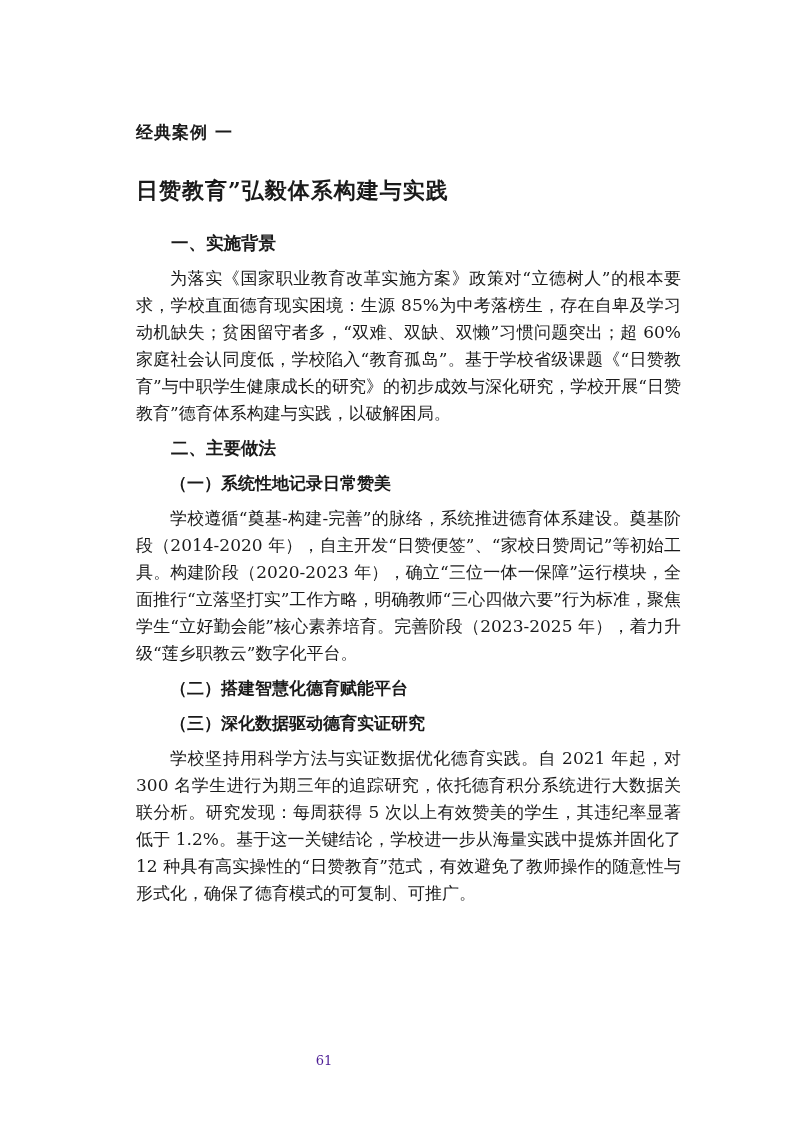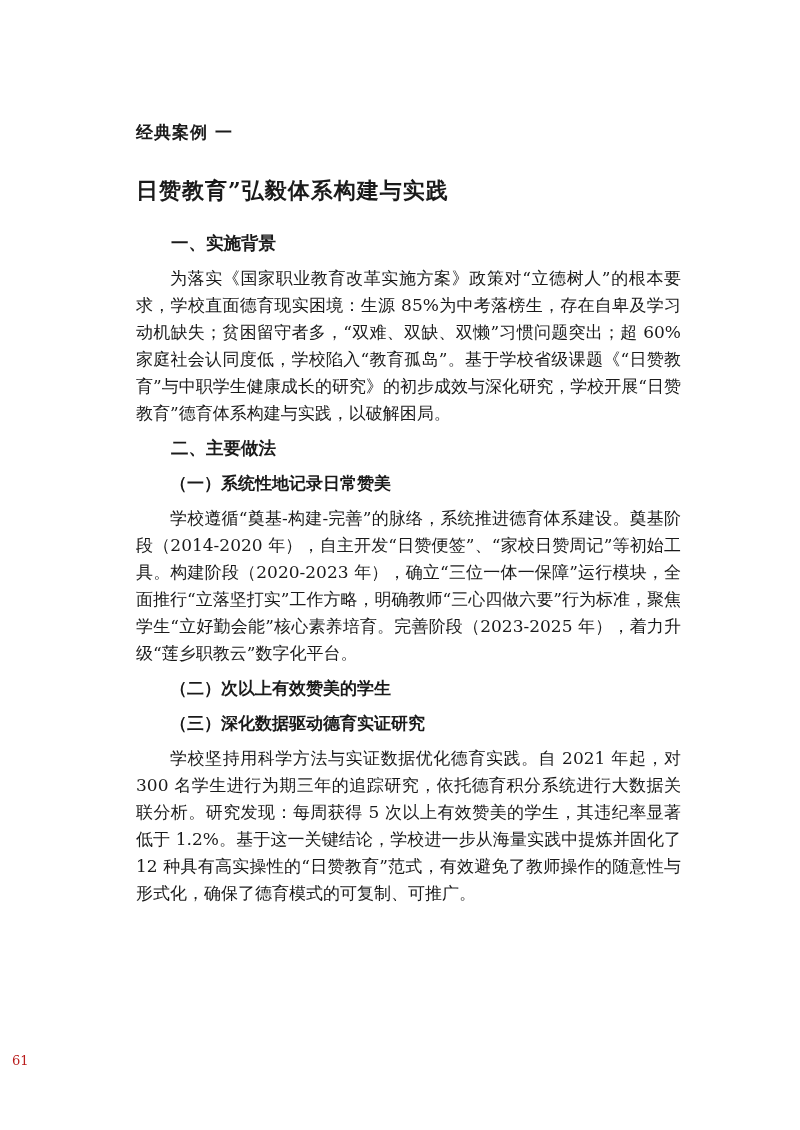--- a/index.html
+++ b/index.html
@@ -57,22 +57,23 @@
     line-height: 27px;
     text-indent: 2em;
     text-align: justify;
     text-justify: inter-ideograph;
   }
   .page-number {
     position: absolute;
     top: 1041px;
     left: 0;
     width: 632px;
+    text-align: center;
     font-size: 13px;
-    color: #b91c1c;
+    color: #4c1d95;
     line-height: 16px;
   }
 </style>
 </head>
 <body>
 
 <div class="page">
   <div class="content">
 
     <div class="case-label">经典案例 一</div>
@@ -82,21 +83,21 @@
     <h2 class="sec-heading first">一、实施背景</h2>
 
     <p class="body-p">为落实《国家职业教育改革实施方案》政策对“立德树人”的根本要求，学校直面德育现实困境：生源 85%为中考落榜生，存在自卑及学习动机缺失；贫困留守者多，“双难、双缺、双懒”习惯问题突出；超 60%家庭社会认同度低，学校陷入“教育孤岛”。基于学校省级课题《“日赞教育”与中职学生健康成长的研究》的初步成效与深化研究，学校开展“日赞教育”德育体系构建与实践，以破解困局。</p>
 
     <h2 class="sec-heading">二、主要做法</h2>
 
     <h3 class="sub-heading">（一）系统性地记录日常赞美</h3>
 
     <p class="body-p">学校遵循“奠基-构建-完善”的脉络，系统推进德育体系建设。奠基阶段（2014-2020 年），自主开发“日赞便签”、“家校日赞周记”等初始工具。构建阶段（2020-2023 年），确立“三位一体一保障”运行模块，全面推行“立落坚打实”工作方略，明确教师“三心四做六要”行为标准，聚焦学生“立好勤会能”核心素养培育。完善阶段（2023-2025 年），着力升级“莲乡职教云”数字化平台。</p>
 
-    <h3 class="sub-heading">（二）次以上有效赞美的学生</h3>
+    <h3 class="sub-heading">（二）搭建智慧化德育赋能平台</h3>
 
 
     <h3 class="sub-heading">（三）深化数据驱动德育实证研究</h3>
 
     <p class="body-p">学校坚持用科学方法与实证数据优化德育实践。自 2021 年起，对 300 名学生进行为期三年的追踪研究，依托德育积分系统进行大数据关联分析。研究发现：每周获得 5 次以上有效赞美的学生，其违纪率显著低于 1.2%。基于这一关键结论，学校进一步从海量实践中提炼并固化了 12 种具有高实操性的“日赞教育”范式，有效避免了教师操作的随意性与形式化，确保了德育模式的可复制、可推广。</p>
 
   </div>
 
   <div class="page-number">61</div>
 </div>

